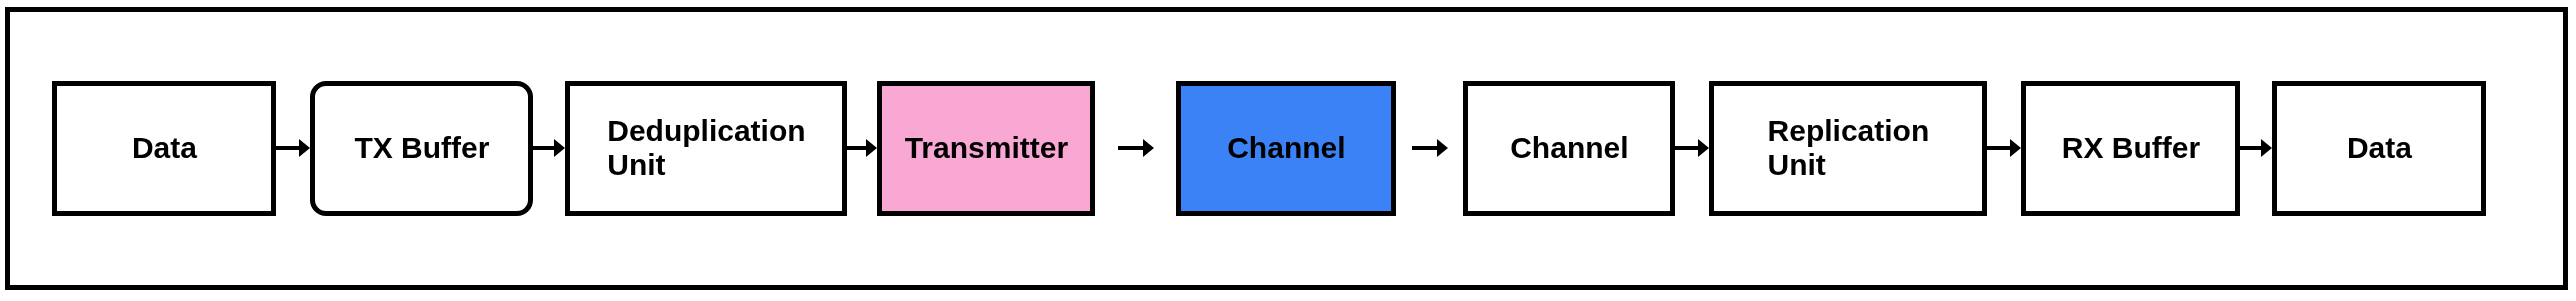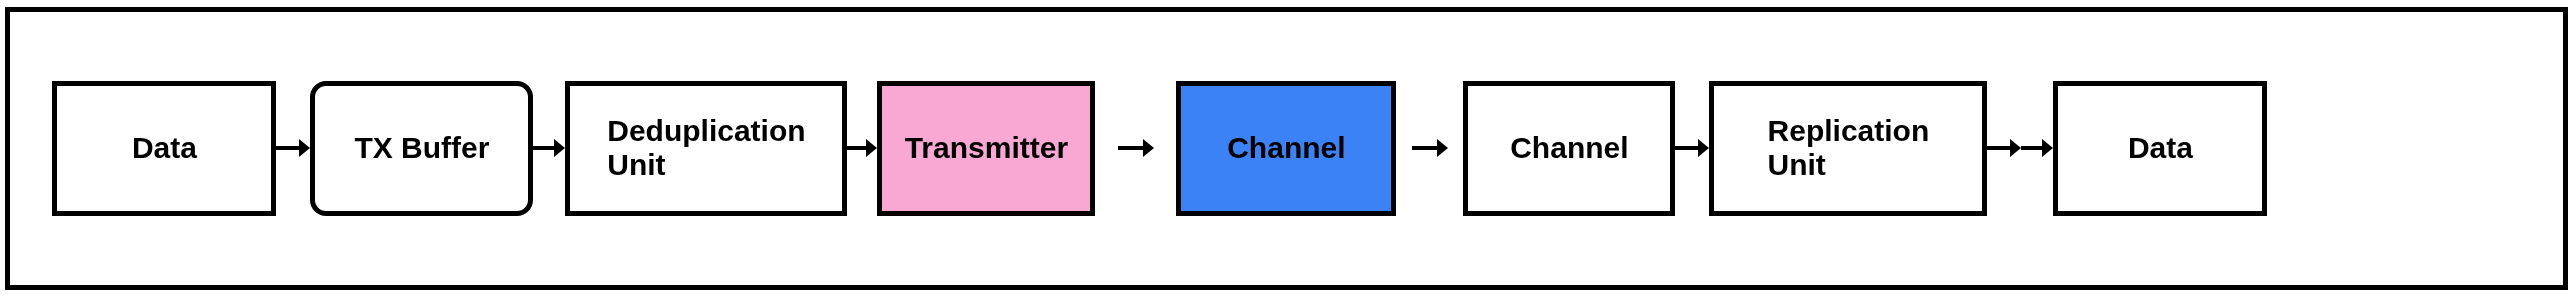--- a/index.html
+++ b/index.html
@@ -172,20 +172,23 @@
           <span>Replication</span><br>
           <span>Unit</span>
         </span>
       </div>
 
       <div class="connector c-7">
         <div class="shaft"></div>
         <div class="head"></div>
       </div>
 
+      <div class="node w-rxbuf" style="background: rgb(255, 255, 255);">
+        <span class="label">RX Buffer</span>
+      </div>
 
       <div class="connector c-8">
         <div class="shaft"></div>
         <div class="head"></div>
       </div>
 
       <div class="node w-data-out" style="background: rgb(255, 255, 255);">
         <span class="label">Data</span>
       </div>
 

